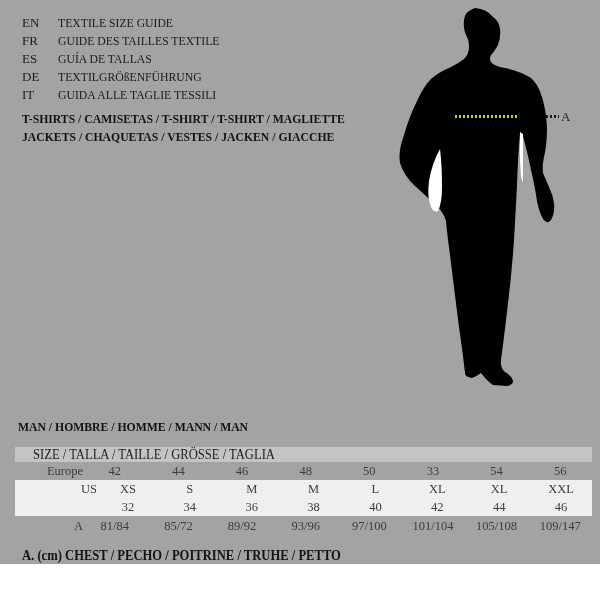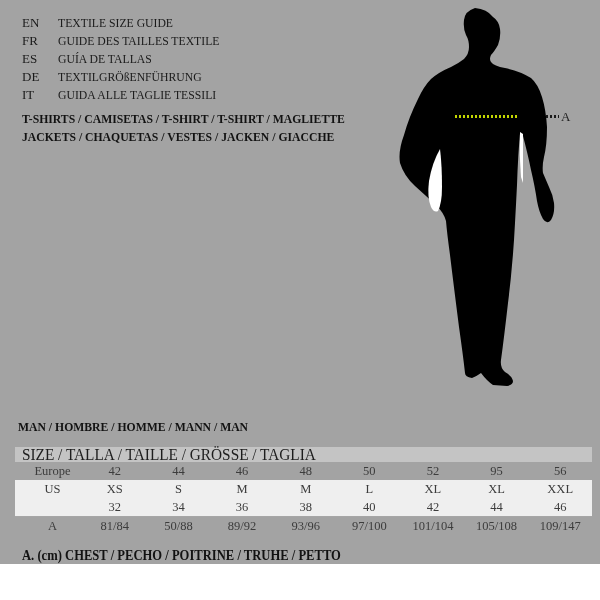--- a/index.html
+++ b/index.html
@@ -27,25 +27,25 @@
     position:absolute;left:546px;top:115px;width:13px;height:3px;
     background:repeating-linear-gradient(90deg,#1a1a1a 0 2px,rgba(0,0,0,0) 2px 4px);
   }
   .measure-a{position:absolute;left:561px;top:109px;font-size:13px;color:#222;}
 
   
   .gender{position:absolute;left:18px;top:419px;font-size:13px;font-weight:700;color:#121212;}
 
   
   .size-table{position:absolute;left:15px;top:447px;width:577px;font-size:12.5px;color:#3c3c3c;}
-  .size-head{background:#c4c4c4;height:15px;line-height:15px;padding-left:7px;font-size:17px;color:#1d1d1d;}
+  .size-head{background:#c4c4c4;height:15px;line-height:15px;padding-left:18px;font-size:14px;color:#1d1d1d;}
   .trow{display:grid;grid-template-columns:68px repeat(8,1fr);height:18px;line-height:18px;align-items:center;}
-  .trow .lbl{padding-left:7px;text-align:center;}
+  .trow .lbl{padding-left:7px;text-align:right;}
   .trow .val{text-align:center;}
-  .bg-gray{background:#efefef;}
+  .bg-gray{background:#efefef;padding-left:14px;}
   .row-a{border-top:1px solid #a6a6a6;height:18px;}
 
   
   .footnote{position:absolute;left:22px;top:548px;font-size:14px;font-weight:700;color:#121212;}
 </style>
 </head>
 <body>
 
 <div class="canvas">
 
@@ -111,22 +111,22 @@
       <span class="cond">SIZE / TALLA / TAILLE / GRÖSSE / TAGLIA</span>
     </div>
 
     <div class="trow">
       <span class="lbl">Europe</span>
       <span class="val">42</span>
       <span class="val">44</span>
       <span class="val">46</span>
       <span class="val">48</span>
       <span class="val">50</span>
-      <span class="val">52</span>
-      <span class="val">95</span>
+      <span class="val">33</span>
+      <span class="val">54</span>
       <span class="val">56</span>
     </div>
 
     <div class="trow bg-gray">
       <span class="lbl">US</span>
       <span class="val">XS</span>
       <span class="val">S</span>
       <span class="val">M</span>
       <span class="val">M</span>
       <span class="val">L</span>
@@ -143,21 +143,21 @@
       <span class="val">38</span>
       <span class="val">40</span>
       <span class="val">42</span>
       <span class="val">44</span>
       <span class="val">46</span>
     </div>
 
     <div class="trow row-a">
       <span class="lbl">A</span>
       <span class="val">81/84</span>
-      <span class="val">50/88</span>
+      <span class="val">85/72</span>
       <span class="val">89/92</span>
       <span class="val">93/96</span>
       <span class="val">97/100</span>
       <span class="val">101/104</span>
       <span class="val">105/108</span>
       <span class="val">109/147</span>
     </div>
   </div>
 
   <div class="footnote">

